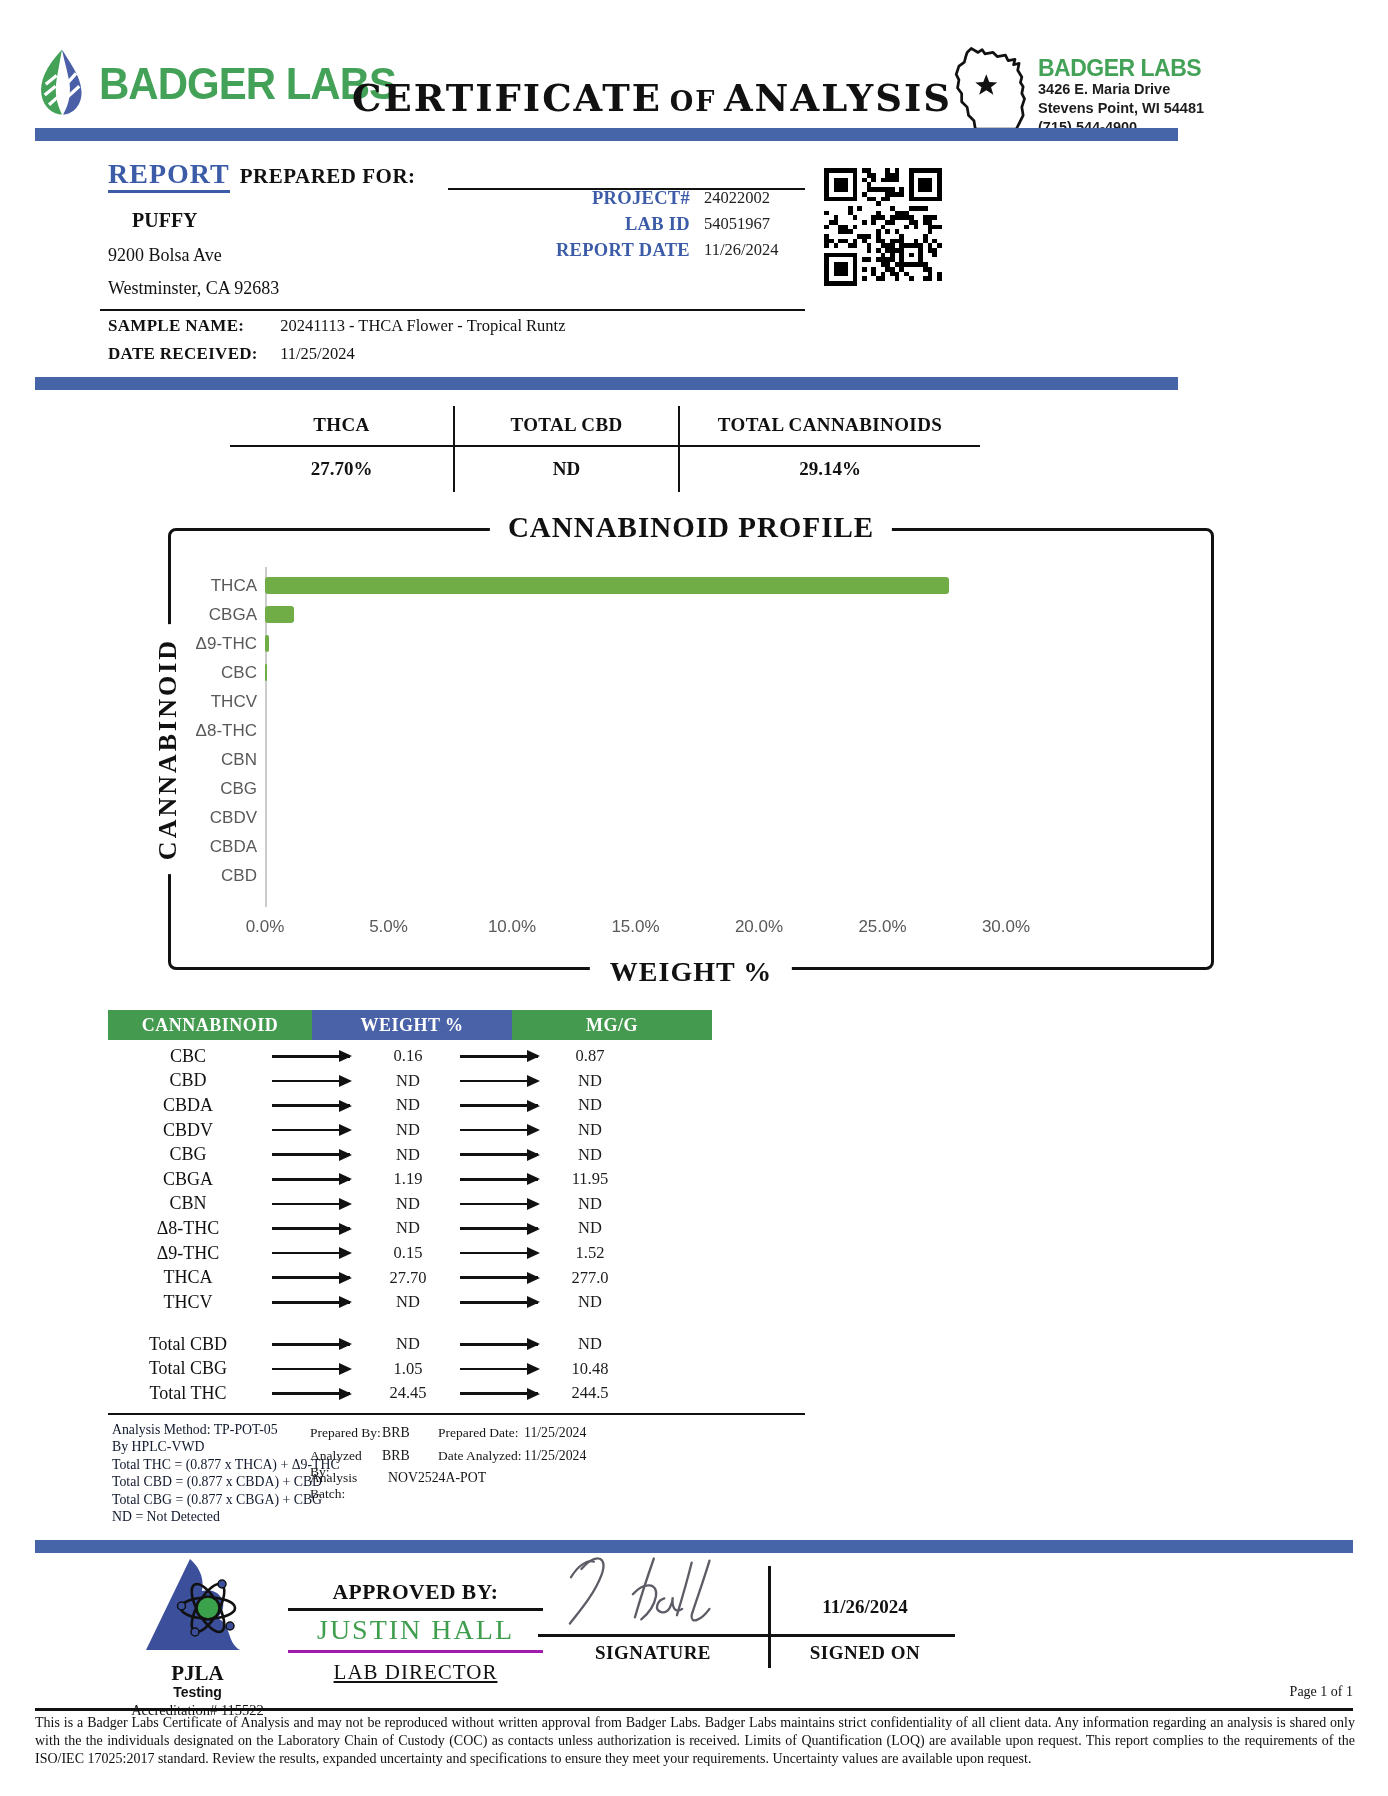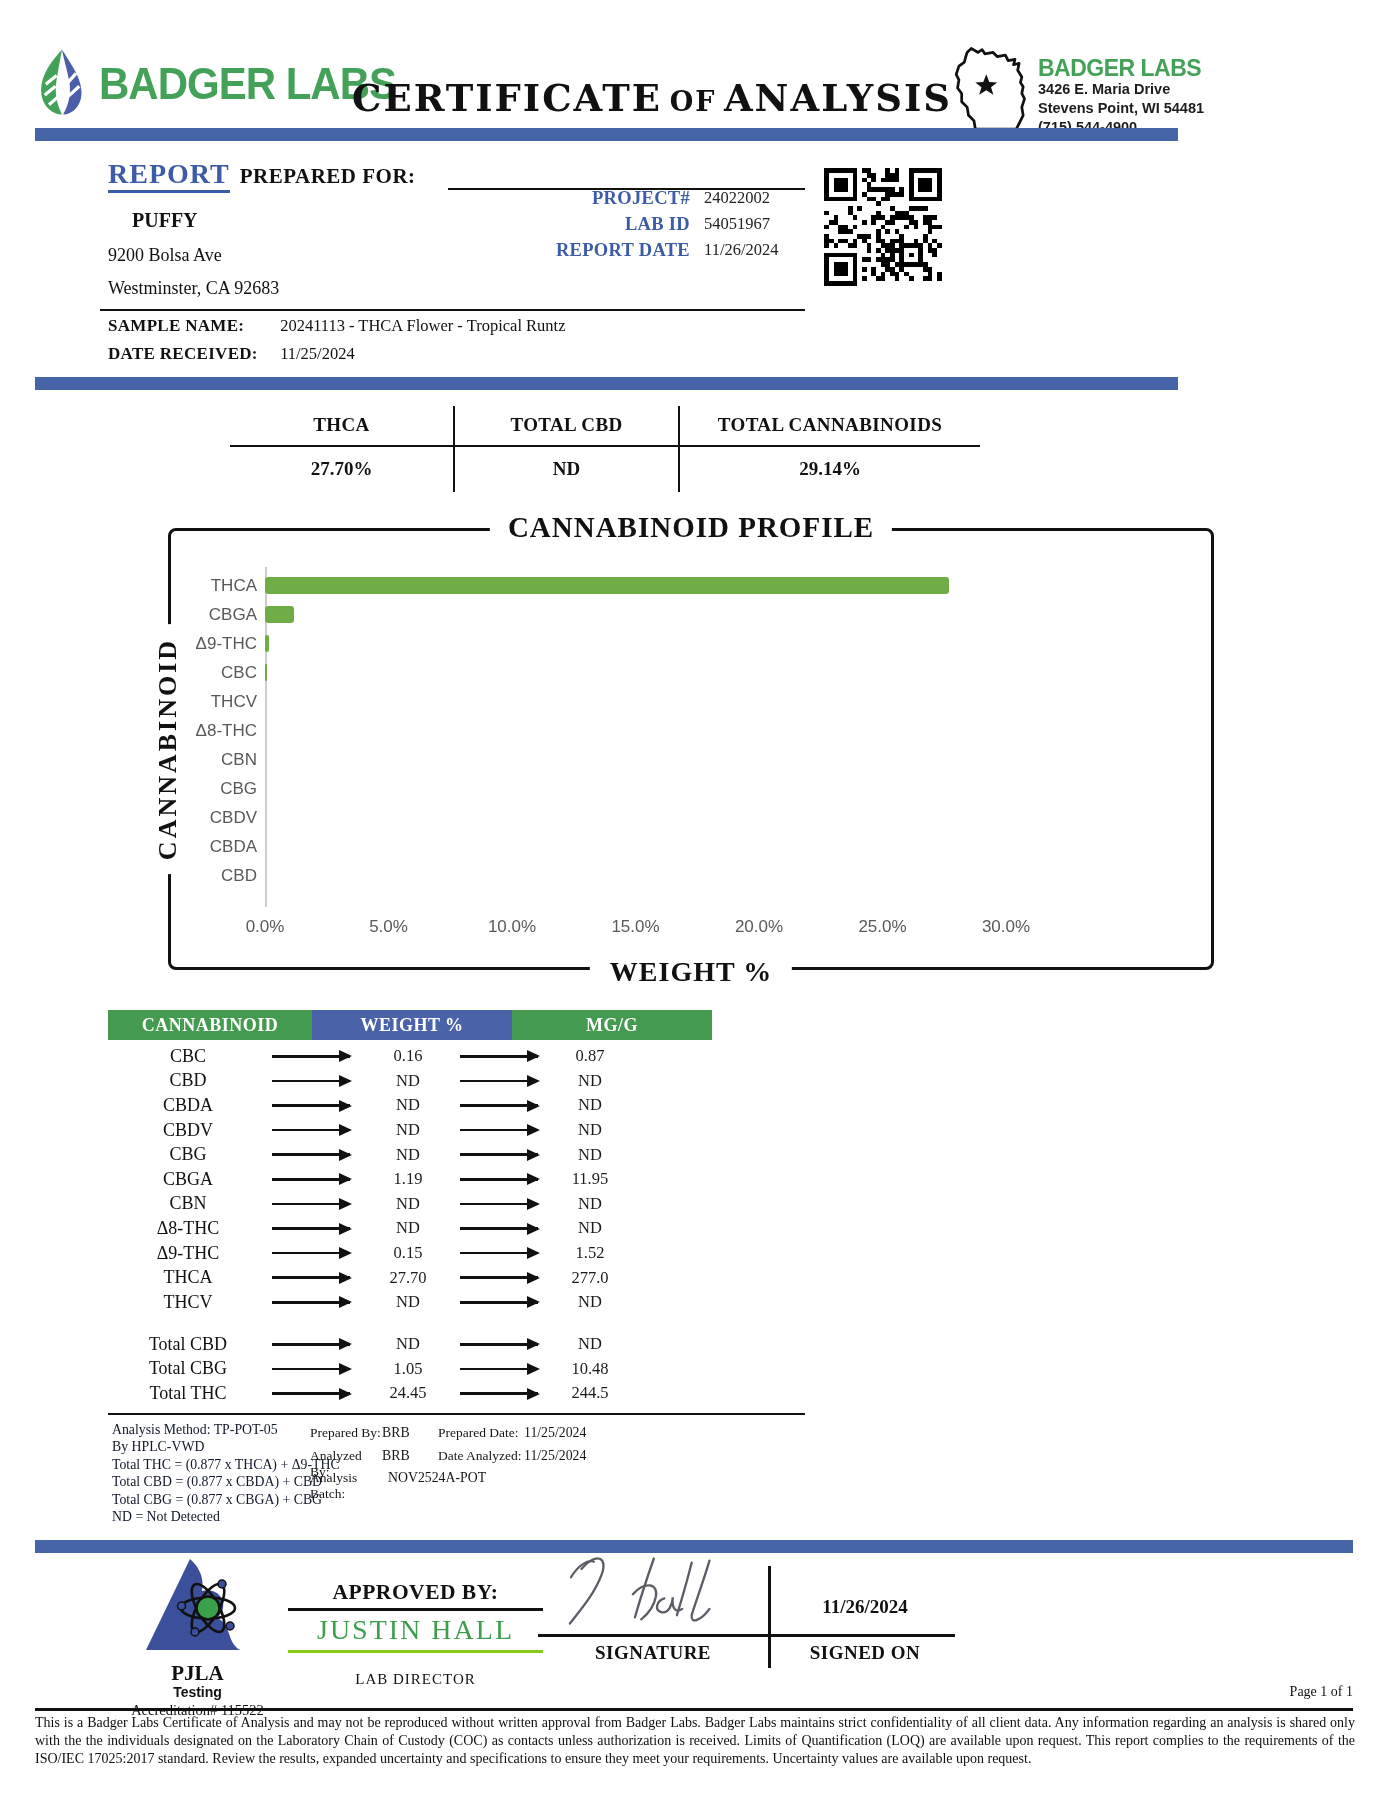--- a/index.html
+++ b/index.html
@@ -91,22 +91,22 @@
 
   
   .pjla{left:100px;top:1556px;width:195px;text-align:center;line-height:1.1;}
   .pjla .pname{font-weight:700;font-size:21px;margin-top:2px;}
   .pjla .psub{font-weight:700;font-size:14px;font-family:"Liberation Sans",sans-serif;}
   .pjla .pacc{font-size:14.5px;margin-top:3px;}
   .approved{left:288px;top:1580px;width:255px;text-align:center;}
   .approved .ap-label{font-weight:700;font-size:21.5px;letter-spacing:0.5px;
                       border-bottom:3px solid #111;padding-bottom:3px;}
   .approved .ap-name{color:#3f9e4e;font-size:28px;letter-spacing:2px;padding:3px 0 4px 0;
-                     border-bottom:3px solid #84cc16;}
-  .approved .ap-title{font-size:15px;letter-spacing:1px;padding-top:18px;}
+                     border-bottom:3px solid #a21caf;}
+  .approved .ap-title{font-size:21px;letter-spacing:1px;padding-top:7px;text-decoration:underline;}
   #signature-svg{left:552px;top:1548px;}
   .sig-line{left:538px;top:1634px;width:230px;height:3px;background:#111;}
   .sig-label{left:538px;top:1642px;width:230px;text-align:center;font-weight:700;font-size:19px;letter-spacing:0.5px;}
   .sig-div{left:768px;top:1566px;width:3px;height:102px;background:#111;}
   .signed-date{left:775px;top:1596px;width:180px;text-align:center;font-weight:700;font-size:19px;}
   .signed-line{left:771px;top:1634px;width:184px;height:3px;background:#111;}
   .signed-label{left:775px;top:1642px;width:180px;text-align:center;font-weight:700;font-size:19px;letter-spacing:0.5px;}
   .page-num{left:1150px;top:1684px;width:203px;text-align:right;font-size:14px;}
 
   

